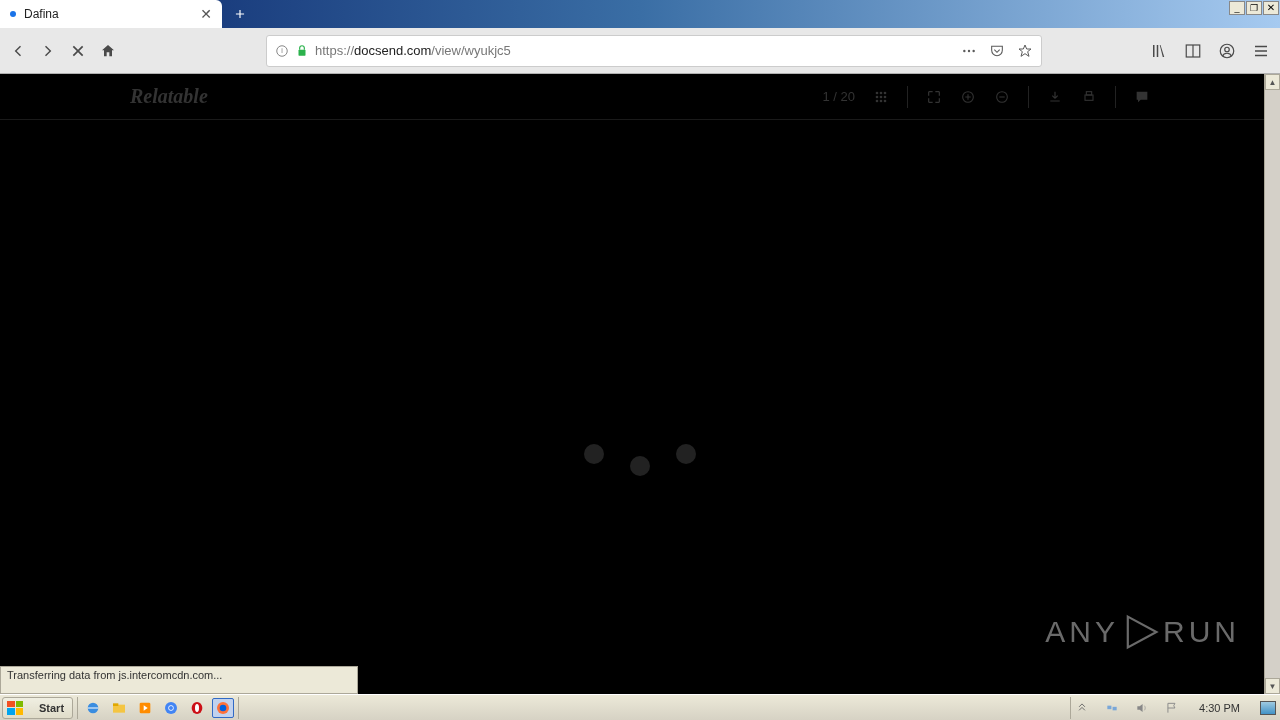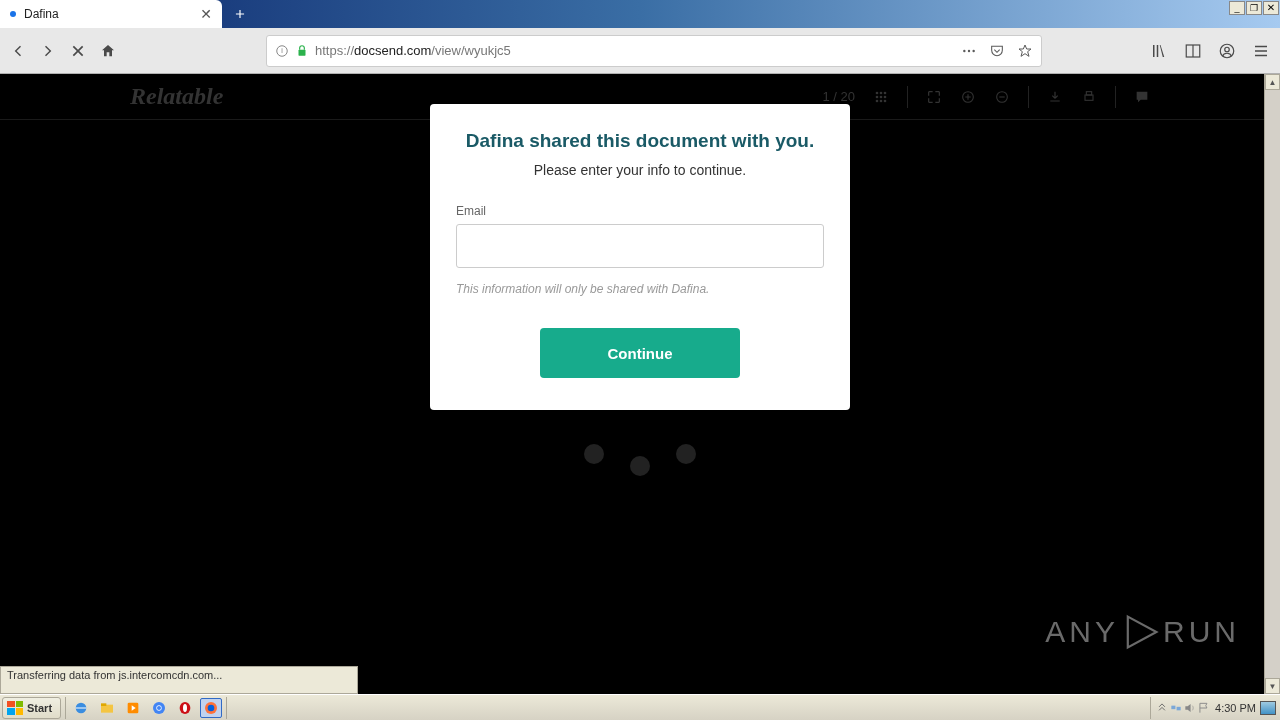--- a/index.html
+++ b/index.html
@@ -27,21 +27,21 @@
   .url { font-size: 13px; color: #777; }
   .url .domain { color: #222; }
   .addr-right { margin-left: auto; display: flex; align-items: center; gap: 12px; }
   .addr-right svg { width: 16px; height: 16px; fill: #5a5a5a; cursor: pointer; }
   .right-icons { display: flex; align-items: center; gap: 16px; margin-left: auto; }
   .right-icons svg { width: 18px; height: 18px; fill: #4a4a4a; cursor: pointer; }
 
   
   .content { position: relative; height: 620px; background: #000; }
   .viewer-toolbar { height: 46px; background: rgba(0,0,0,0.9); display: flex; align-items: center; padding: 0 130px; color: #444; border-bottom: 1px solid #1a1a1a; }
-  .brand { font-family: Georgia, serif; font-style: italic; font-size: 24px; font-weight: bold; color: #333; }
+  .brand { font-family: Georgia, serif; font-style: italic; font-size: 20px; font-weight: bold; color: #333; }
   .vt-right { margin-left: auto; display: flex; align-items: center; gap: 18px; color: #333; font-size: 13px; }
   .vt-right svg { width: 16px; height: 16px; fill: #333; }
   .vt-sep { width: 1px; height: 22px; background: #222; }
 
   
   .loader { position: absolute; left: 50%; top: 370px; transform: translateX(-50%); display: flex; gap: 26px; }
   .loader span { width: 20px; height: 20px; background: #222; border-radius: 50%; }
   .loader span:nth-child(2){ margin-top: 12px; }
 
   
@@ -61,29 +61,29 @@
   .status-strip { position: absolute; left: 0; bottom: 26px; width: 358px; height: 28px; background: #ece9d8; border: 1px solid #aca899; font-size: 11px; color: #333; padding: 2px 6px; }
 
   
   .vscroll { position: absolute; right: 0; top: 74px; width: 16px; height: 620px; background: #ece9d8; border-left: 1px solid #aca899; }
   .vscroll .arrow { height: 16px; background: #ece9d8; border: 1px solid #aca899; display: flex; align-items: center; justify-content: center; font-size: 8px; color: #555; cursor: pointer; }
   .vscroll .thumb { position: absolute; top: 16px; left: 0; right: 0; height: 588px; background: #d4d0c8; }
   .vscroll .arrow.down { position: absolute; bottom: 0; left: 0; right: 0; }
 
   
   .taskbar { height: 26px; background: linear-gradient(#ece9d8, #d6d2c4); border-top: 1px solid #fff; display: flex; align-items: center; font-size: 11px; position: absolute; bottom: 0; left: 0; right: 0; }
-  .start { height: 22px; padding: 0 8px 0 4px; margin: 0 2px; background: linear-gradient(#f0efe2, #e0dcc9); border: 1px solid #aca899; border-radius: 3px; display: flex; align-items: center; gap: 4px; font-weight: bold; color: #333; cursor: pointer; }
+  .start { height: 22px; padding: 0 8px 0 4px; margin: 0 2px; background: linear-gradient(#f0efe2, #e0dcc9); border: 1px solid #aca899; border-radius: 3px; display: flex; align-items: center; gap: 16px; font-weight: bold; color: #333; cursor: pointer; }
   .start-flag { width: 16px; height: 14px; display: grid; grid-template-columns: 1fr 1fr; grid-template-rows: 1fr 1fr; gap: 1px; }
   .start-flag span:nth-child(1){ background:#f25022; } .start-flag span:nth-child(2){ background:#7fba00; }
   .start-flag span:nth-child(3){ background:#00a4ef; } .start-flag span:nth-child(4){ background:#ffb900; }
   .ql { display: flex; align-items: center; gap: 4px; padding: 0 4px; border-left: 1px solid #aca899; border-right: 1px solid #aca899; height: 22px; margin: 0 2px; }
   .ql-item { width: 22px; height: 20px; display: flex; align-items: center; justify-content: center; border-radius: 2px; cursor: pointer; }
   .ql-item svg { width: 16px; height: 16px; }
   .ql-item.active { border: 1px solid #316ac5; background: #c1d2ee; }
-  .tray { margin-left: auto; display: flex; align-items: center; gap: 0; padding: 0 4px; height: 22px; border-left: 1px solid #aca899; }
+  .tray { margin-left: auto; display: flex; align-items: center; gap: 16px; padding: 0 4px; height: 22px; border-left: 1px solid #aca899; }
   .tray svg { width: 14px; height: 14px; fill: #666; cursor: pointer; }
   .clock { font-size: 11px; color: #333; padding: 0 4px; }
   .desk { width: 16px; height: 14px; background: linear-gradient(#9ecae1, #4292c6); border: 1px solid #555; cursor: pointer; }
 </style>
 </head>
 <body>
 
 <div class="titlebar">
   <div class="tab">
     <div class="tab-left">
@@ -211,28 +211,20 @@
         </svg>
     </div>
   </div>
 
   <div class="loader">
     <span></span>
       <span></span>
       <span></span>
   </div>
 
-  <div class="modal">
-    <h2>Dafina shared this document with you.</h2>
-    <p class="sub">Please enter your info to continue.</p>
-    <label>Email</label>
-    <input type="text" value="" style="">
-    <p class="note">This information will only be shared with Dafina.</p>
-    <button>Continue</button>
-  </div>
 
   <div class="watermark">
     <span>ANY</span>
     <svg viewBox="0 0 40 40">
         <polygon points="8,6 34,20 8,34"></polygon>
       </svg>
     <span>RUN</span>
   </div>
 </div>
 

